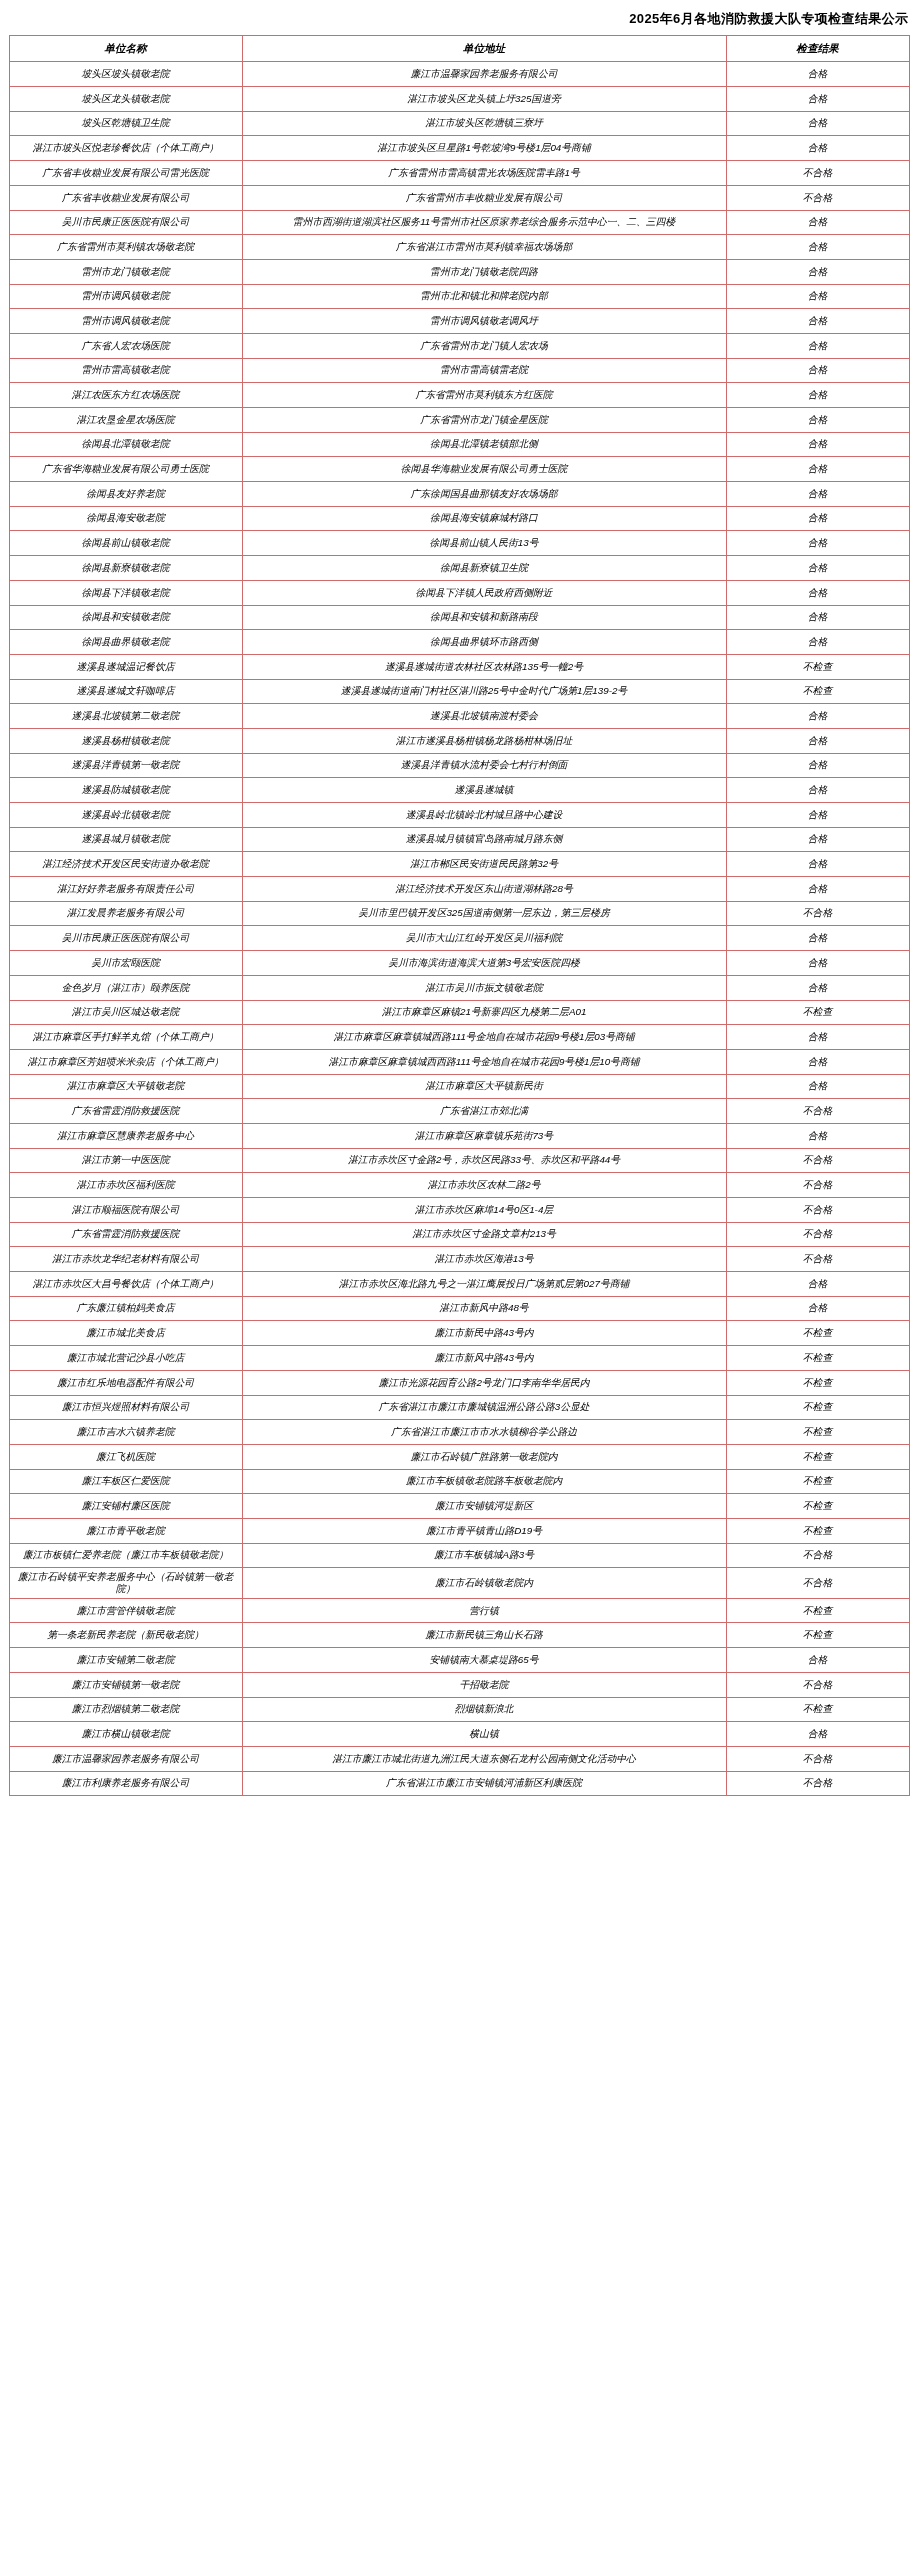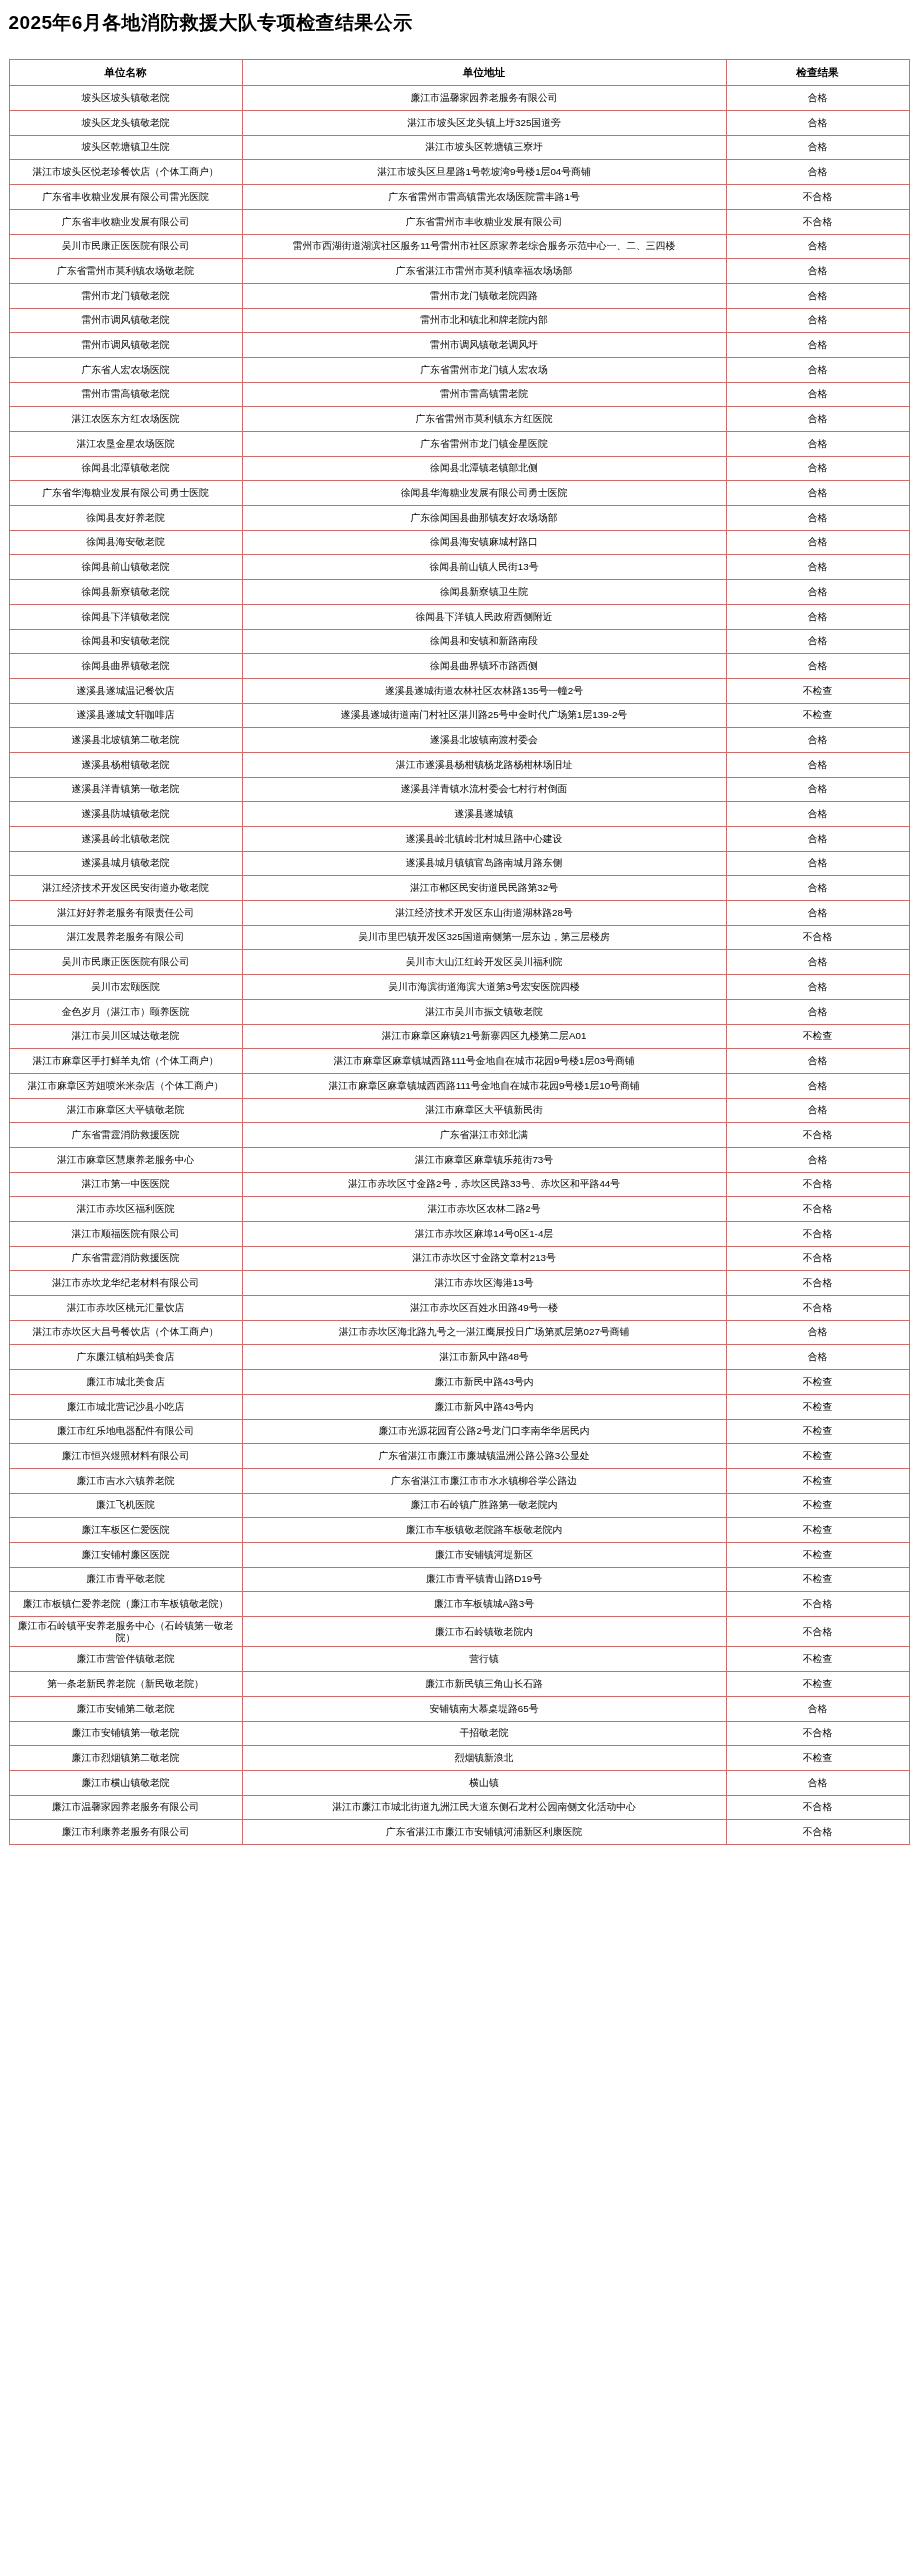--- a/index.html
+++ b/index.html
@@ -11,32 +11,33 @@
     width: 917px;
     font-family: "Liberation Sans", "DejaVu Sans", sans-serif;
     color: #000000;
   }
   .page {
     width: 917px;
     box-sizing: border-box;
     padding: 5.1px 8.5px 8.5px 8.5px;
   }
   .doc-title {
-    text-align: left;
-    font-size: 19px;
+    text-align: right;
+    font-size: 13px;
     font-weight: bold;
     letter-spacing: 0.4px;
     padding: 5.1px 0 6.8px 0;
     color: #000;
   }
   table.result-table {
     width: 900px;
     border-collapse: collapse;
     table-layout: fixed;
-    margin: 16px auto;
+    margin: 0 auto;
+    font-style: italic;
   }
   table.result-table th,
   table.result-table td {
     border: 0.8px solid #d06b6b;
     font-size: 9.8px;
     line-height: 1.25;
     text-align: center;
     vertical-align: middle;
     padding: 2.5px 3.4px;
     word-break: break-all;
@@ -315,25 +316,20 @@
           <td class="cell-unit">广东省雷霆消防救援医院</td>
           <td class="cell-addr">湛江市赤坎区寸金路文章村213号</td>
           <td class="cell-res">不合格</td>
         </tr>
         <tr class="row-h">
           <td class="cell-unit">湛江市赤坎龙华纪老材料有限公司</td>
           <td class="cell-addr">湛江市赤坎区海港13号</td>
           <td class="cell-res">不合格</td>
         </tr>
         <tr class="row-h">
-          <td class="cell-unit">湛江市赤坎区桃元汇量饮店</td>
-          <td class="cell-addr">湛江市赤坎区百姓水田路49号一楼</td>
-          <td class="cell-res">不合格</td>
-        </tr>
-        <tr class="row-h">
           <td class="cell-unit">湛江市赤坎区大昌号餐饮店（个体工商户）</td>
           <td class="cell-addr">湛江市赤坎区海北路九号之一湛江鹰展投日广场第贰层第027号商铺</td>
           <td class="cell-res">合格</td>
         </tr>
         <tr class="row-h">
           <td class="cell-unit">广东廉江镇柏妈美食店</td>
           <td class="cell-addr">湛江市新风中路48号</td>
           <td class="cell-res">合格</td>
         </tr>
         <tr class="row-h">

